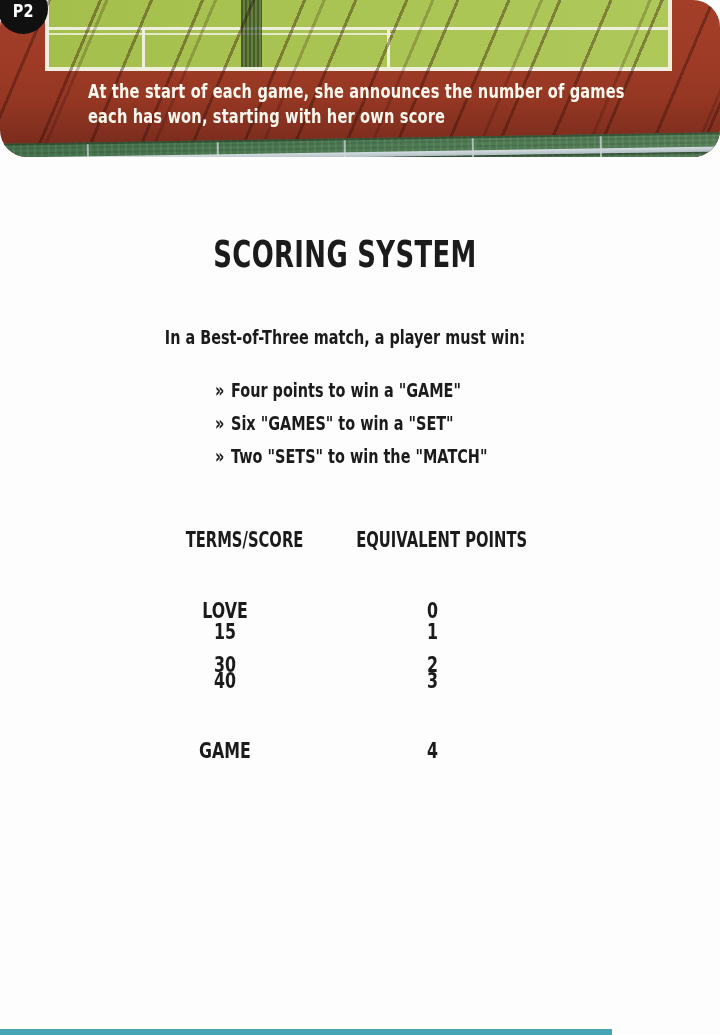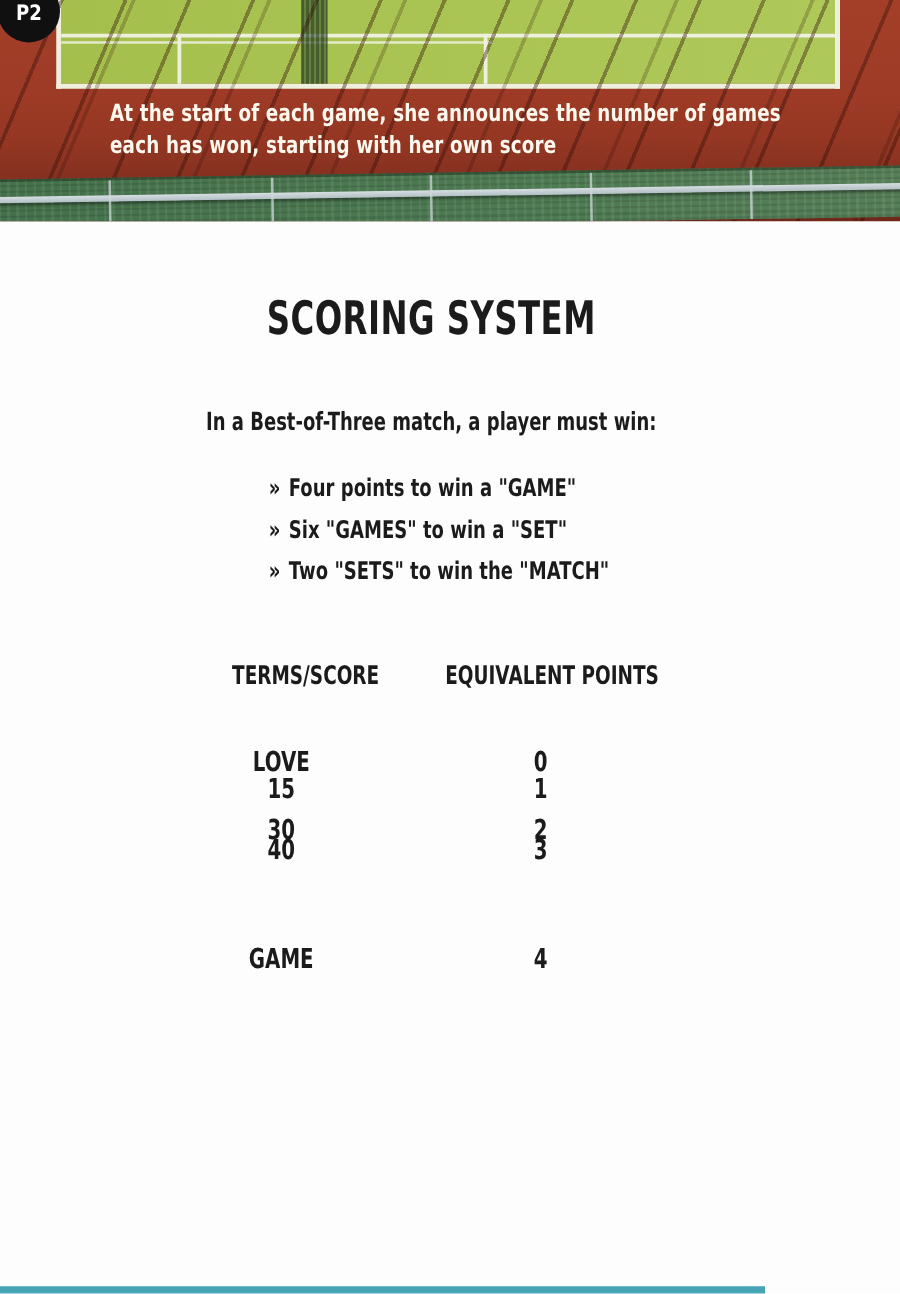--- a/index.html
+++ b/index.html
@@ -4,22 +4,23 @@
 <style>
   html,body { margin:0; padding:0; background:#ffffff; }
   .page {
     position:relative; width:720px; height:1035px; overflow:hidden;
     background:#fdfdfd; color:#1b1b1b;
     font-family:"DejaVu Sans","Liberation Sans",sans-serif;
   }
 
   
   .panel {
-    position:absolute; left:0; top:0; width:720px; height:177px; overflow:hidden;
+    position:absolute; left:0; top:0; width:720px; height:157px; overflow:hidden;
     background:linear-gradient(180deg,#a33f29 0%, #9e3b26 40%, #953723 62%, #843020 82%, #70281a 100%);
+    border-radius:27px;
   }
   .panel .diag {
     position:absolute; inset:0; z-index:2;
     background:
       repeating-linear-gradient(113deg, transparent 0 44px, rgba(48,12,6,.38) 44px 47px),
       repeating-linear-gradient(113deg, transparent 0 97px, rgba(48,12,6,.22) 97px 100px);
   }
   .court {
     position:absolute; left:45px; top:0; width:627px; height:71px; z-index:1; box-sizing:border-box;
     background:linear-gradient(90deg,#a4bf4c 0%, #a9c452 45%, #aec95a 100%);
@@ -78,21 +79,21 @@
   .bullets .marker { margin-right:9px; }
   .th1 { position:absolute; top:528px; left:132px; width:225px; text-align:center;
          font-size:20.5px; transform:scaleX(.72); transform-origin:center top; }
   .th2 { position:absolute; top:528px; left:330px; width:187px; text-align:center;
          font-size:20.5px; transform:scaleX(.72); transform-origin:center top; }
   .trow { position:absolute; left:0; width:600px; height:35px; }
   .trow .term { position:absolute; left:120px; width:210px; text-align:center;
                 font-size:22px; font-weight:bold; transform:scaleX(.72); transform-origin:center top; }
   .trow .pts  { position:absolute; left:330px; width:205px; text-align:center;
                 font-size:22px; font-weight:bold; transform:scaleX(.72); transform-origin:center top; }
-  .r0{top:598px}.r1{top:619px}.r2{top:652px}.r3{top:668px}.r4{top:755px}
+  .r0{top:598px}.r1{top:619px}.r2{top:652px}.r3{top:668px}.r4{top:738px}
 
   .progress { position:absolute; left:0; bottom:0; width:612px; height:6px; background:#47a4b4; }
 </style>
 </head>
 <body>
 
 <div class="page">
 
   <div class="panel">
     <div class="court">

